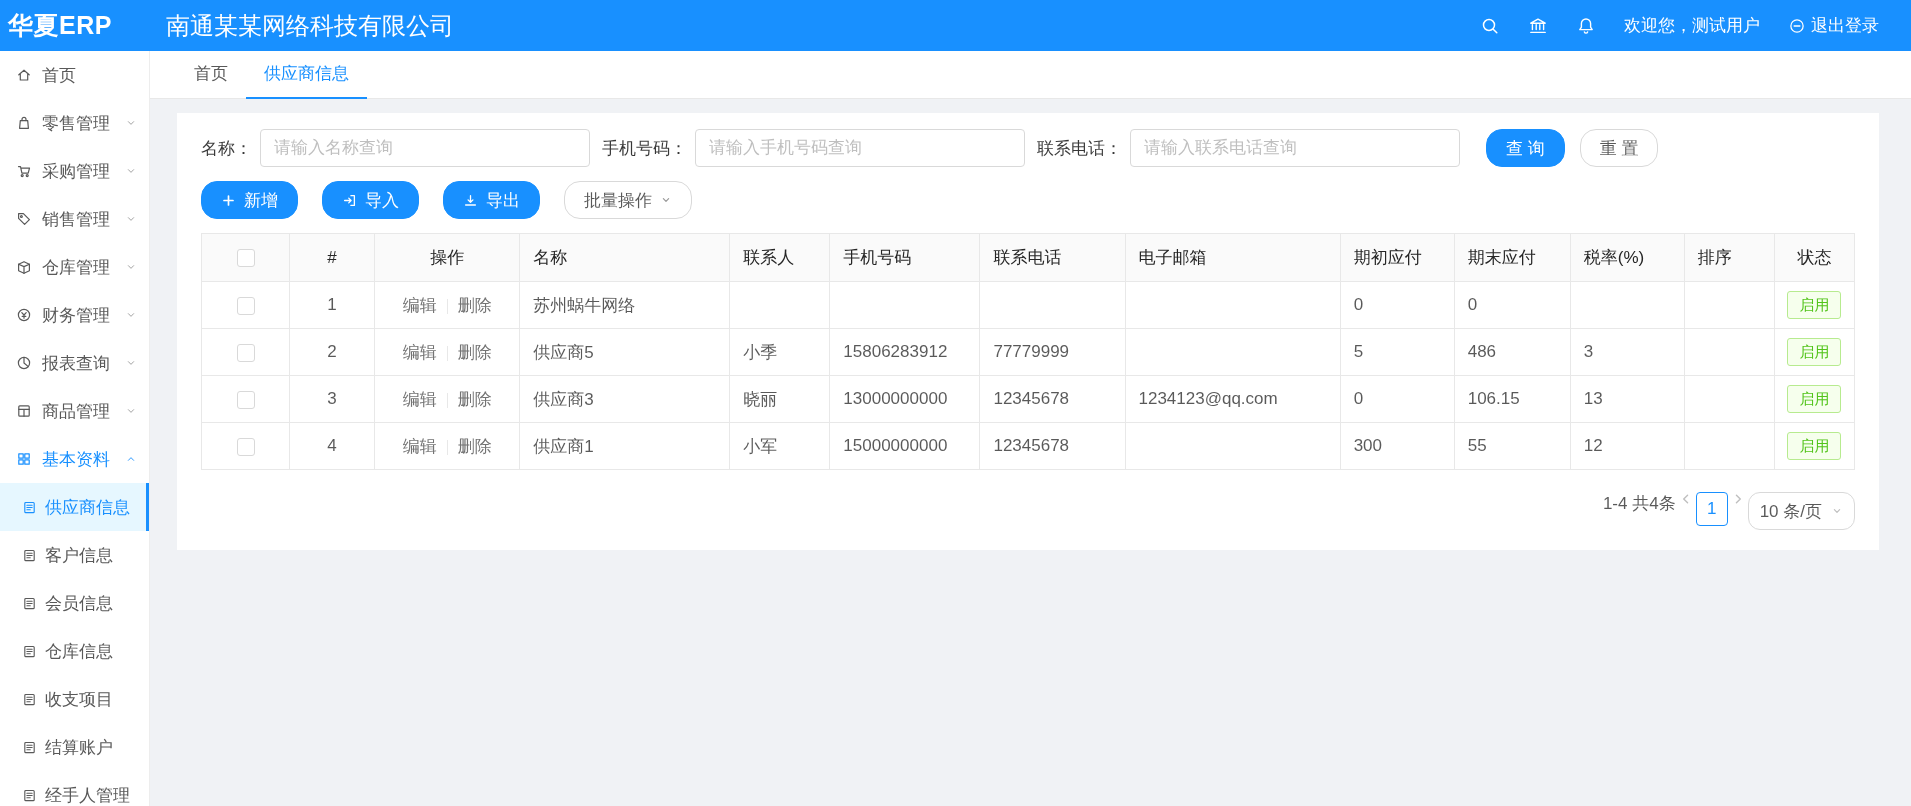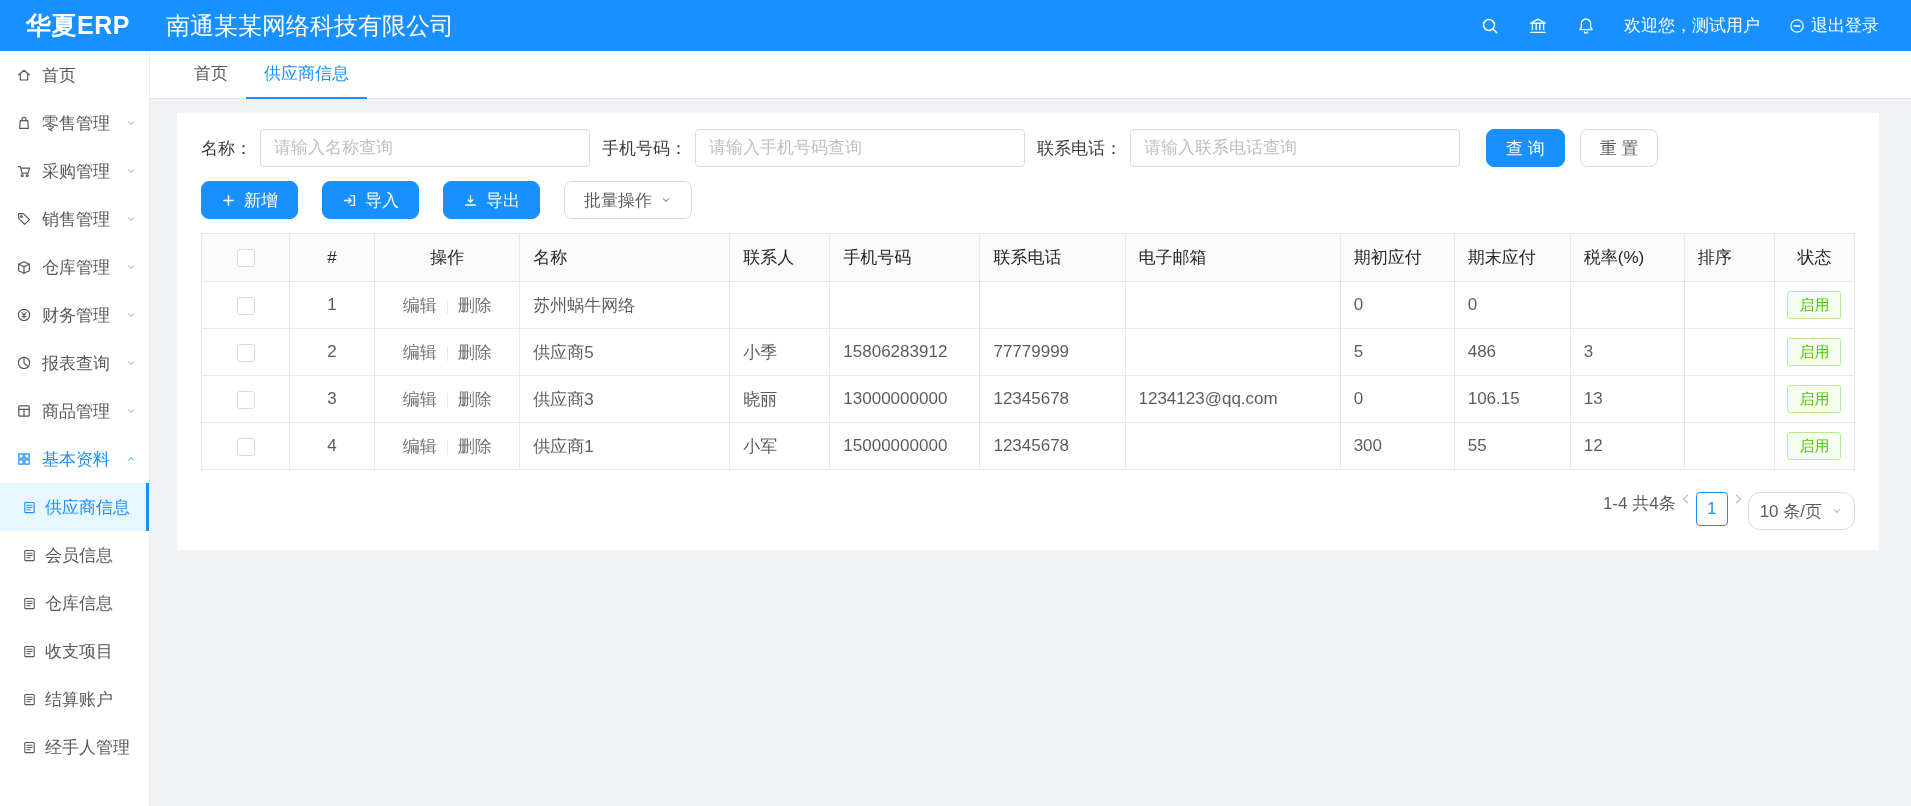--- a/index.html
+++ b/index.html
@@ -10,21 +10,21 @@
     color: rgba(0,0,0,0.65);
     background: #f0f2f5;
     overflow: hidden;
     position: relative;
   }
   .icon { display: inline-flex; align-items: center; justify-content: center; flex: none; }
   .icon svg { width: 16px; height: 16px; display: block; }
 
   
   .app-header { position: absolute; top:0; left:0; width:1911px; height:51px; background:#1890ff; display:flex; align-items:center; color:#fff; z-index:20; }
-  .logo { width:150px; padding-left:26px; font-size:25px; font-weight:700; white-space:nowrap; letter-spacing:0.5px; }
+  .logo { width:150px; padding-left:8px; font-size:25px; font-weight:700; white-space:nowrap; letter-spacing:0.5px; }
   .company { font-size:24px; margin-left:16px; white-space:nowrap; }
   .header-right { margin-left:auto; display:flex; align-items:center; gap:28px; padding-right:32px; }
   .header-right .icon svg { width:20px; height:20px; }
   .welcome { font-size:17px; cursor:pointer; white-space:nowrap; }
   .logout { display:flex; align-items:center; gap:5px; font-size:17px; cursor:pointer; white-space:nowrap; }
   .logout .icon svg { width:18px; height:18px; }
 
   
   .sidebar { position:absolute; top:51px; left:0; width:150px; height:755px; background:#fff; border-right:1px solid #ededed; overflow:hidden; z-index:10; }
   .menu-item { height:48px; display:flex; align-items:center; gap:10px; padding:0 12px 0 16px; color:#595959; cursor:pointer; white-space:nowrap; font-size:17px; }
@@ -45,21 +45,21 @@
   .card { background:#fff; margin:14px 32px 0 27px; padding:16px 24px 20px; }
 
   .filter-row { display:flex; align-items:center; }
   .filter-groups { display:flex; align-items:center; gap:12px; }
   .filter-group { display:flex; align-items:center; }
   .filter-label { color:rgba(0,0,0,0.78); margin-right:8px; white-space:nowrap; }
   .filter-input { width:330px; height:38px; border:1px solid #d9d9d9; border-radius:4px; padding:0 13px; font-size:17px; color:rgba(0,0,0,0.65); outline:none; font-family:inherit; }
   .filter-input::placeholder { color:#bfbfbf; }
   .filter-buttons { display:flex; align-items:center; gap:15px; margin-left:26px; }
 
-  .btn { height:38px; border-radius:8px; font-size:17px; padding:0 19px; cursor:pointer; border:1px solid transparent; display:inline-flex; align-items:center; gap:8px; font-family:inherit; white-space:nowrap; background:#fff; }
+  .btn { height:38px; border-radius:16px; font-size:17px; padding:0 19px; cursor:pointer; border:1px solid transparent; display:inline-flex; align-items:center; gap:8px; font-family:inherit; white-space:nowrap; background:#fff; }
   .btn .icon svg { width:15px; height:15px; }
   .btn-primary { background:#1890ff; border-color:#1890ff; color:#fff; }
   .btn-default { background:#fff; border-color:#d9d9d9; color:rgba(0,0,0,0.65); }
   .btn-default .caret { color:#999; }
   .btn-default .caret svg { width:12px; height:12px; }
 
   .toolbar { display:flex; align-items:center; gap:24px; margin-top:14px; }
 
   
   table.grid { width:100%; border-collapse:collapse; table-layout:fixed; margin-top:14px; }
@@ -248,20 +248,29 @@
     </div>
   <div>
       <div class="submenu-item active">
         <span class="icon">
           <svg viewBox="0 0 16 16" fill="none" stroke="currentColor" stroke-width="1.2" stroke-linecap="round" stroke-linejoin="round">
             <rect x="3" y="2.6" width="10" height="10.8" rx="1"></rect>
             <path d="M5.2 5.6h5.6M5.2 8h5.6M5.2 10.4h3.6"></path>
           </svg>
         </span>
         <span>供应商信息</span>
+      </div>
+      <div class="submenu-item">
+        <span class="icon">
+          <svg viewBox="0 0 16 16" fill="none" stroke="currentColor" stroke-width="1.2" stroke-linecap="round" stroke-linejoin="round">
+            <rect x="3" y="2.6" width="10" height="10.8" rx="1"></rect>
+            <path d="M5.2 5.6h5.6M5.2 8h5.6M5.2 10.4h3.6"></path>
+          </svg>
+        </span>
+        <span>客户信息</span>
       </div>
       <div class="submenu-item">
         <span class="icon">
           <svg viewBox="0 0 16 16" fill="none" stroke="currentColor" stroke-width="1.2" stroke-linecap="round" stroke-linejoin="round">
             <rect x="3" y="2.6" width="10" height="10.8" rx="1"></rect>
             <path d="M5.2 5.6h5.6M5.2 8h5.6M5.2 10.4h3.6"></path>
           </svg>
         </span>
         <span>会员信息</span>
       </div>

